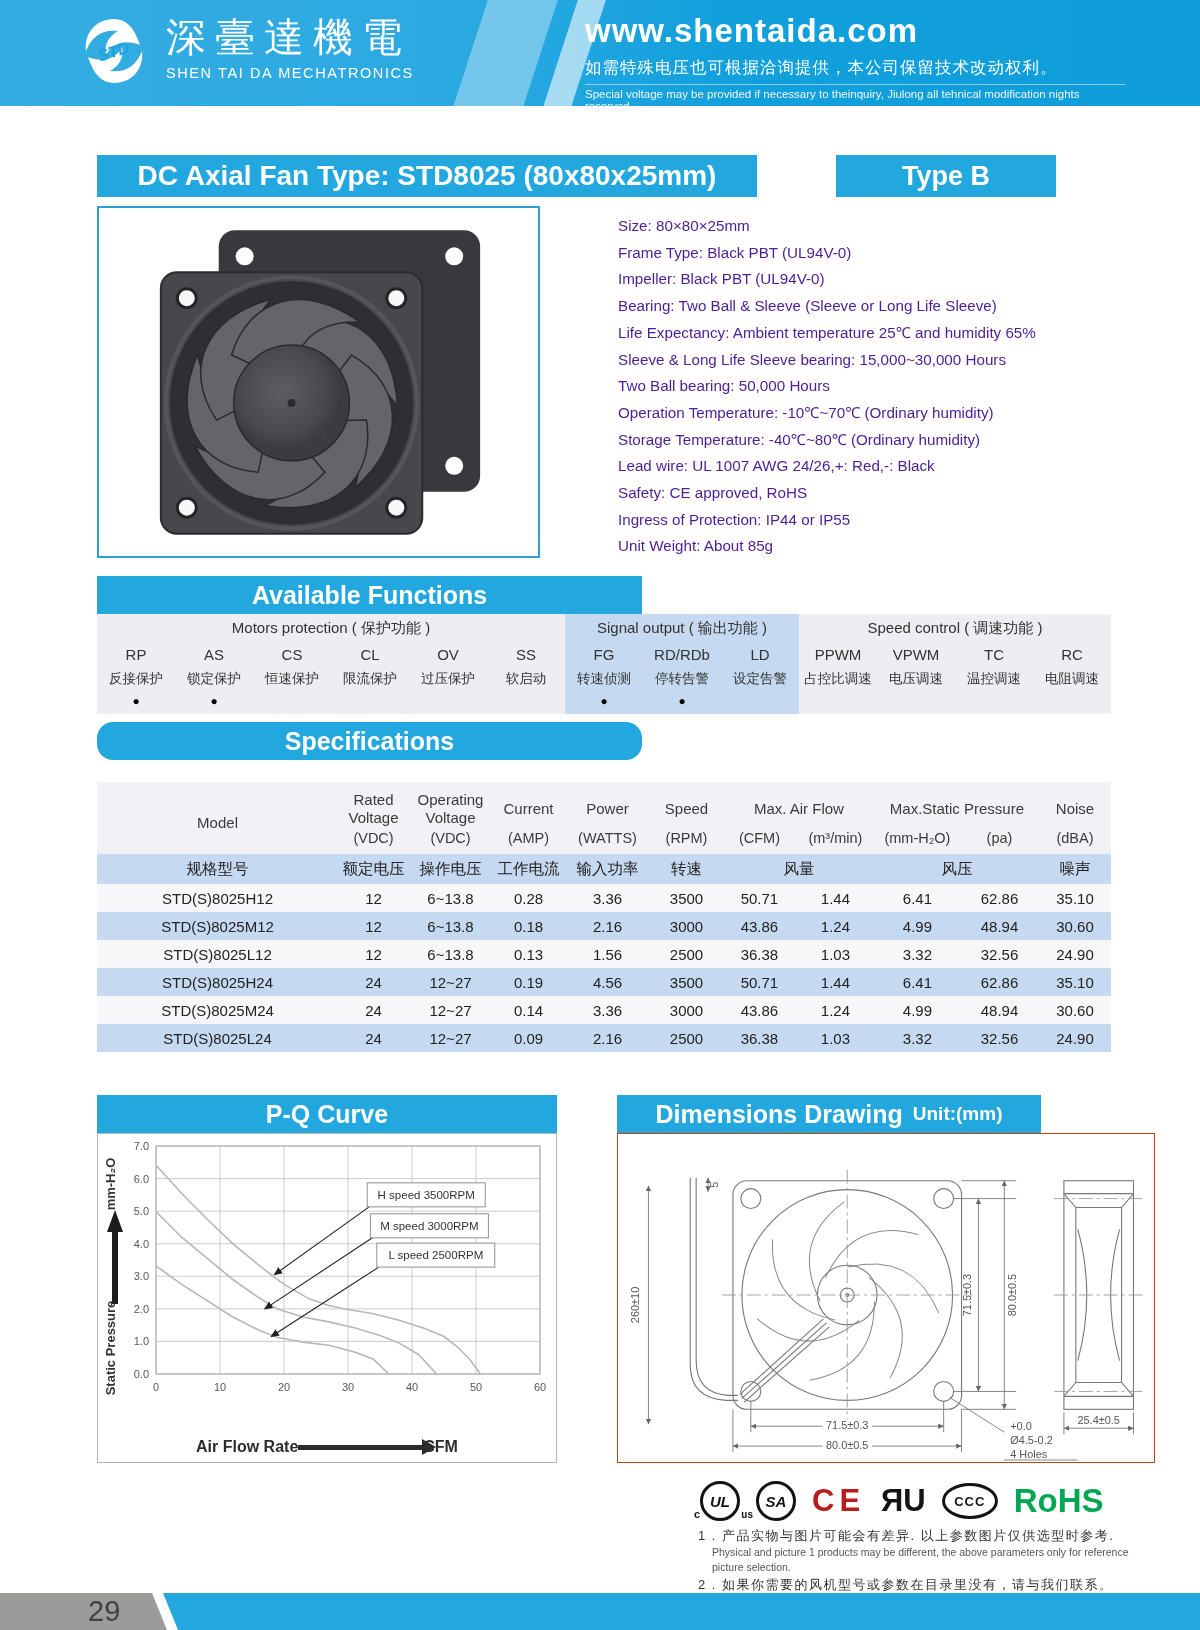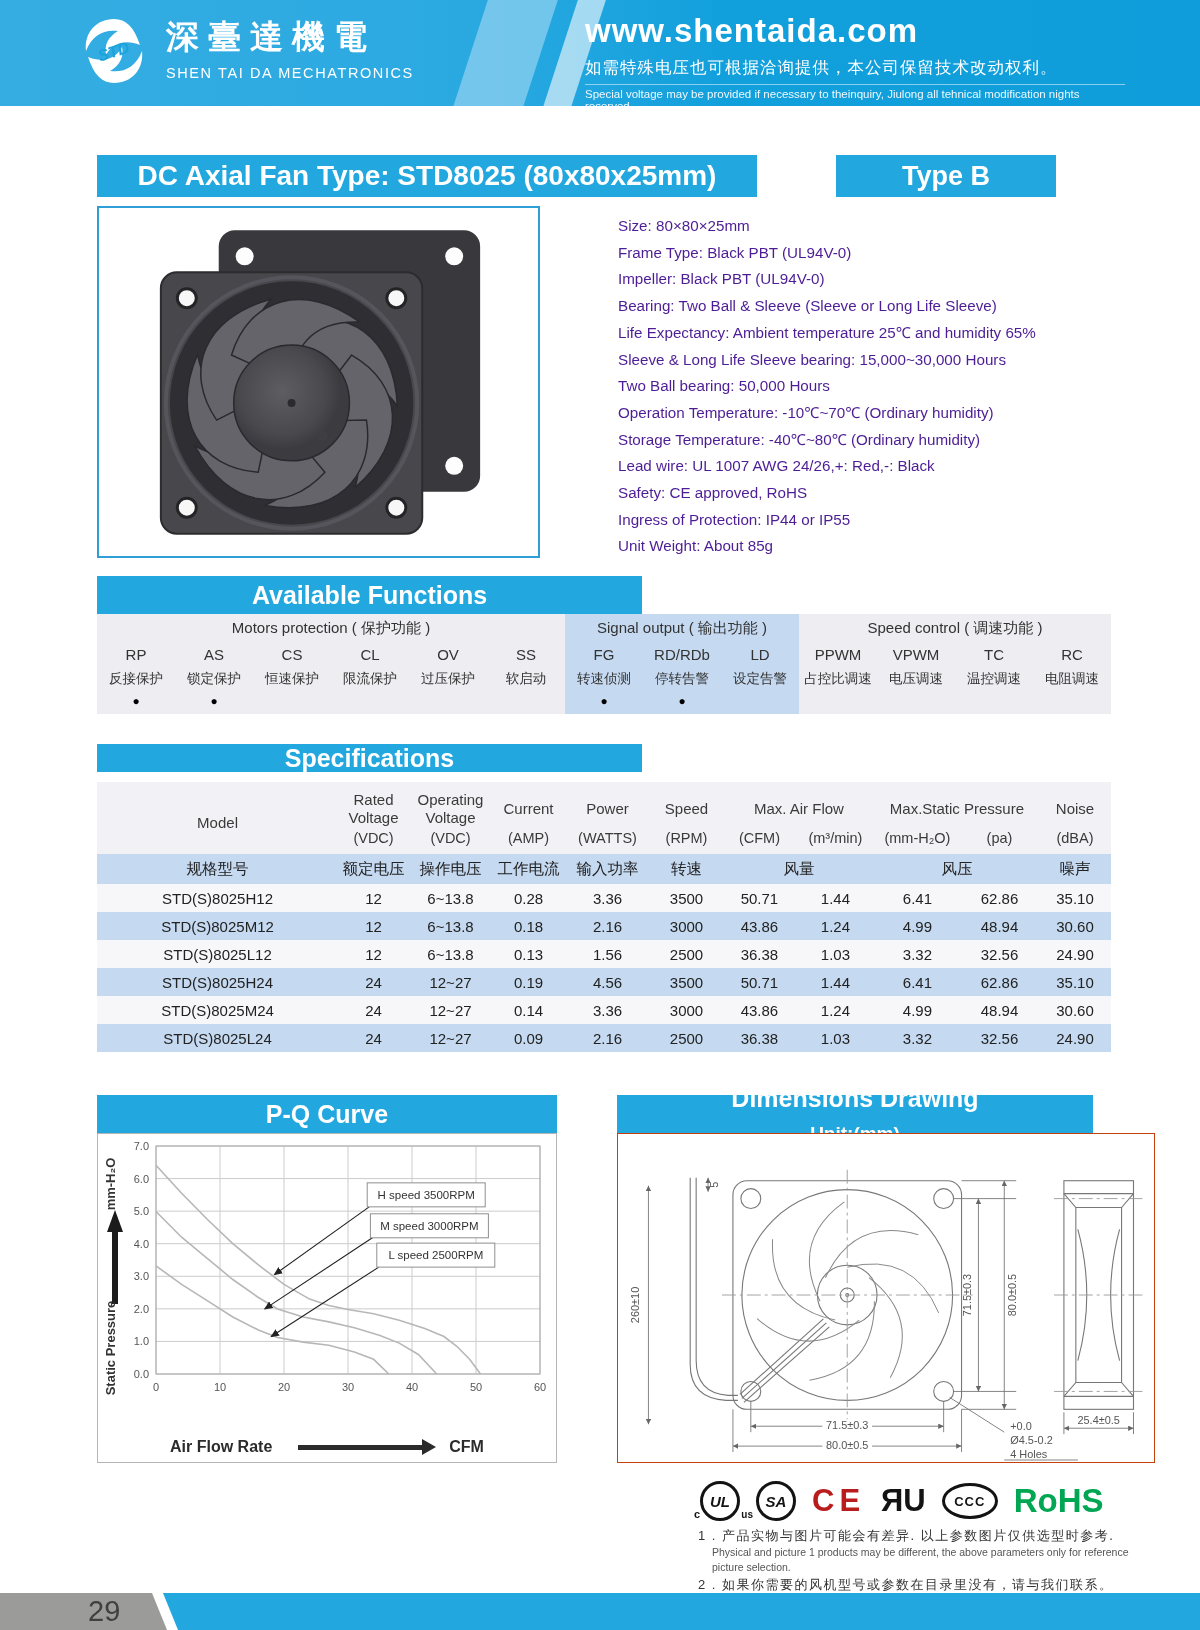--- a/index.html
+++ b/index.html
@@ -6,21 +6,21 @@
   body { font-family:"Liberation Sans", sans-serif; background:#fff; }
   #page { position:relative; width:1200px; height:1630px; background:#fff; overflow:hidden; }
 
   
   .hdr { position:absolute; left:0; top:0; width:1200px; height:106px;
          background:linear-gradient(90deg,#35ade2 0%,#2aa9e1 40%,#12a0dc 60%,#0f9edb 100%); overflow:hidden; }
   .stripe1 { position:absolute; left:470px; top:-20px; width:70px; height:150px; background:#8ed0ef; opacity:.75; transform:skewX(-18deg); }
   .stripe2 { position:absolute; left:560px; top:-20px; width:28px; height:150px; background:#bde4f6; opacity:.85; transform:skewX(-18deg); }
   .logo-wrap { position:absolute; left:78px; top:15px; display:flex; align-items:flex-start; }
   .logo-txt { margin-left:16px; color:#fff; }
-  .logo-cn { font-size:33px; font-weight:bold; letter-spacing:9px; line-height:44px; }
+  .logo-cn { font-size:40px; font-weight:normal; letter-spacing:9px; line-height:44px; }
   .logo-en { font-size:14.5px; letter-spacing:1.6px; margin-top:6px; }
   .hdr-right { position:absolute; left:585px; top:12px; color:#fff; width:560px; }
   .site { font-size:33px; font-weight:bold; letter-spacing:1px; }
   .note-cn { font-size:16.5px; margin-top:7px; letter-spacing:1px; }
   .note-en { font-size:11.5px; margin-top:5px; color:#eef8fd; border-top:1px solid rgba(255,255,255,.5); padding-top:3px; width:540px; }
 
   
   .bluebar { position:absolute; background:#22a7de; color:#fff; font-weight:bold; display:flex; align-items:center; justify-content:center; }
   #title-bar { left:97px; top:155px; width:660px; height:42px; font-size:28px; }
   #type-bar  { left:836px; top:155px; width:220px; height:42px; font-size:27px; }
@@ -28,23 +28,23 @@
   
   .photo { position:absolute; left:97px; top:206px; width:443px; height:352px; border:2px solid #2e9fd6; background:#fff; }
 
   
   .plist { position:absolute; left:618px; top:213px; width:500px; color:#4c1d95; font-size:15.2px; }
   .plist div { line-height:26.7px; white-space:nowrap; }
 
   
   .sec { position:absolute; background:#22a7de; color:#fff; font-weight:bold; font-size:25px; display:flex; align-items:center; justify-content:center; }
   #sec-af   { left:97px; top:576px; width:545px; height:38px; }
-  #sec-spec { left:97px; top:744px; width:545px; height:28px; }
+  #sec-spec { left:97px; top:722px; width:545px; height:38px;border-radius:16px; }
   #sec-pq   { left:97px; top:1095px; width:460px; height:38px; }
-  #sec-dim  { left:617px; top:1095px; width:476px; height:38px; gap:10px;flex-direction:column; }
+  #sec-dim  { left:617px; top:1095px; width:424px; height:38px; gap:10px; }
   #sec-dim .unit { font-size:19px; font-weight:bold; }
 
   
   .fn-table { position:absolute; left:97px; top:614px; width:1014px; height:100px; display:flex; font-size:15px; color:#333; }
   .fn-group { display:flex; flex-direction:column; }
   .fn-group.g1 { width:468px; background:#ededf2; }
   .fn-group.g2 { width:234px; background:#c5d9f0; }
   .fn-group.g3 { width:312px; background:#ededf2; }
   .fn-title { height:28px; line-height:28px; text-align:center; font-size:15px; }
   .fn-cols { display:flex; flex:1; }
@@ -62,21 +62,21 @@
   .spec-table tbody tr { height:28px; }
   .spec-table tbody tr:nth-child(odd)  { background:#f7f7fa; }
   .spec-table tbody tr:nth-child(even) { background:#c5d9f0; }
 
   
   .pq-panel { position:absolute; left:97px; top:1133px; width:460px; height:330px; border:1px solid #b5b5b5; background:#fff; }
   #pq-svg { display:block; }
   #pq-svg .tick { font-size:11px; fill:#555; font-family:"Liberation Sans",sans-serif; }
   #pq-svg .ann  { font-size:11.5px; fill:#333; font-family:"Liberation Sans",sans-serif; }
   #pq-svg .ylab { font-size:13px; fill:#333; font-weight:bold; font-family:"Liberation Sans",sans-serif; }
-  .pq-xlabel { position:absolute; left:0; bottom:6px; width:100%; display:flex; align-items:center; justify-content:center; gap:26px; }
+  .pq-xlabel { position:absolute; left:0; bottom:6px; width:100%; display:flex; align-items:center; justify-content:center; }
   .pq-xlabel .xl { font-size:16px; font-weight:bold; color:#2b2b2b; }
   .xarrow { width:125px; height:5px; background:#2b2b2b; position:relative; }
   .xarrow:after { content:""; position:absolute; right:-13px; top:-6px; border-left:14px solid #2b2b2b; border-top:8.5px solid transparent; border-bottom:8.5px solid transparent; }
 
   
   .dim-panel { position:absolute; left:617px; top:1133px; width:538px; height:330px; border:1px solid #c2410c; background:#fff; }
   #dims-svg .dtx { font-size:11px; fill:#555; font-family:"Liberation Sans",sans-serif; }
 
   
   .certs { position:absolute; left:700px; top:1478px; display:flex; align-items:center; gap:16px; height:46px; }

